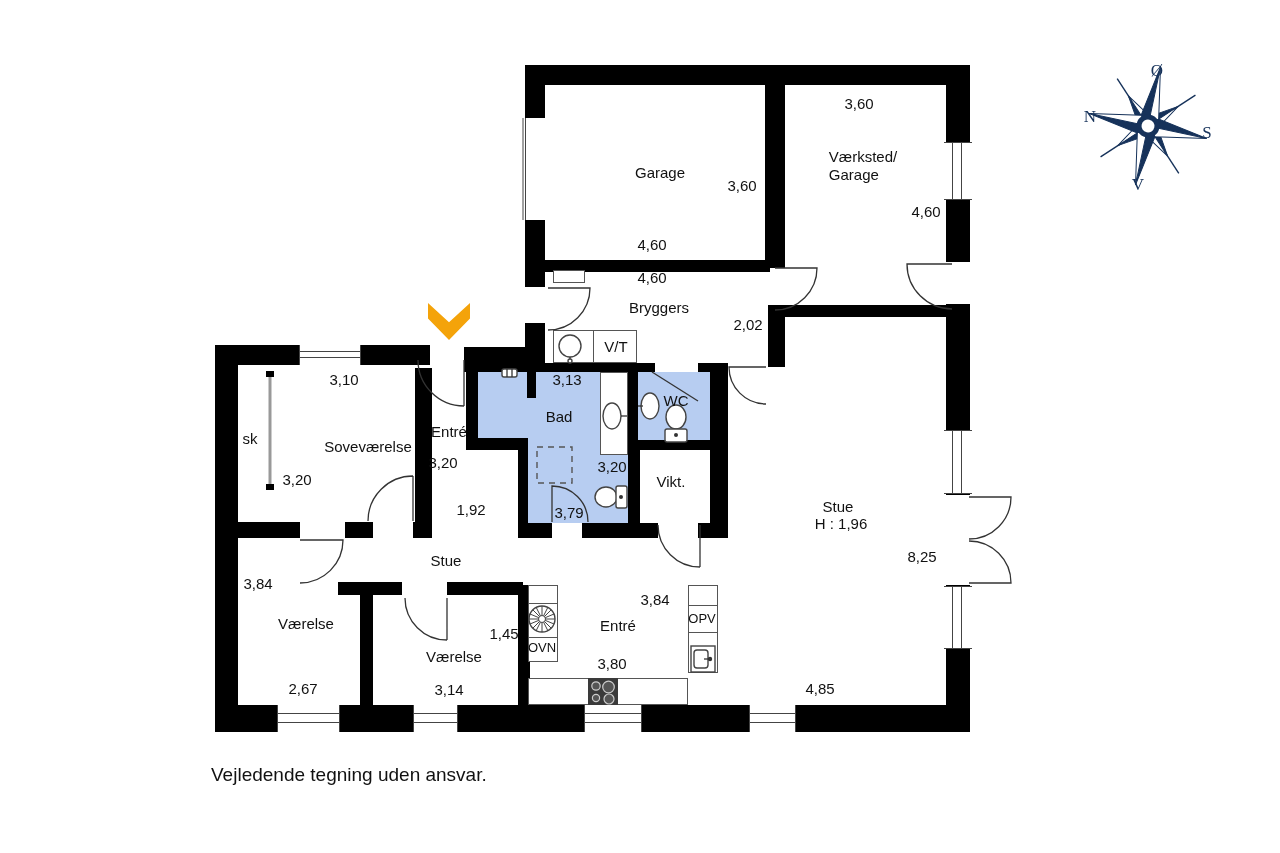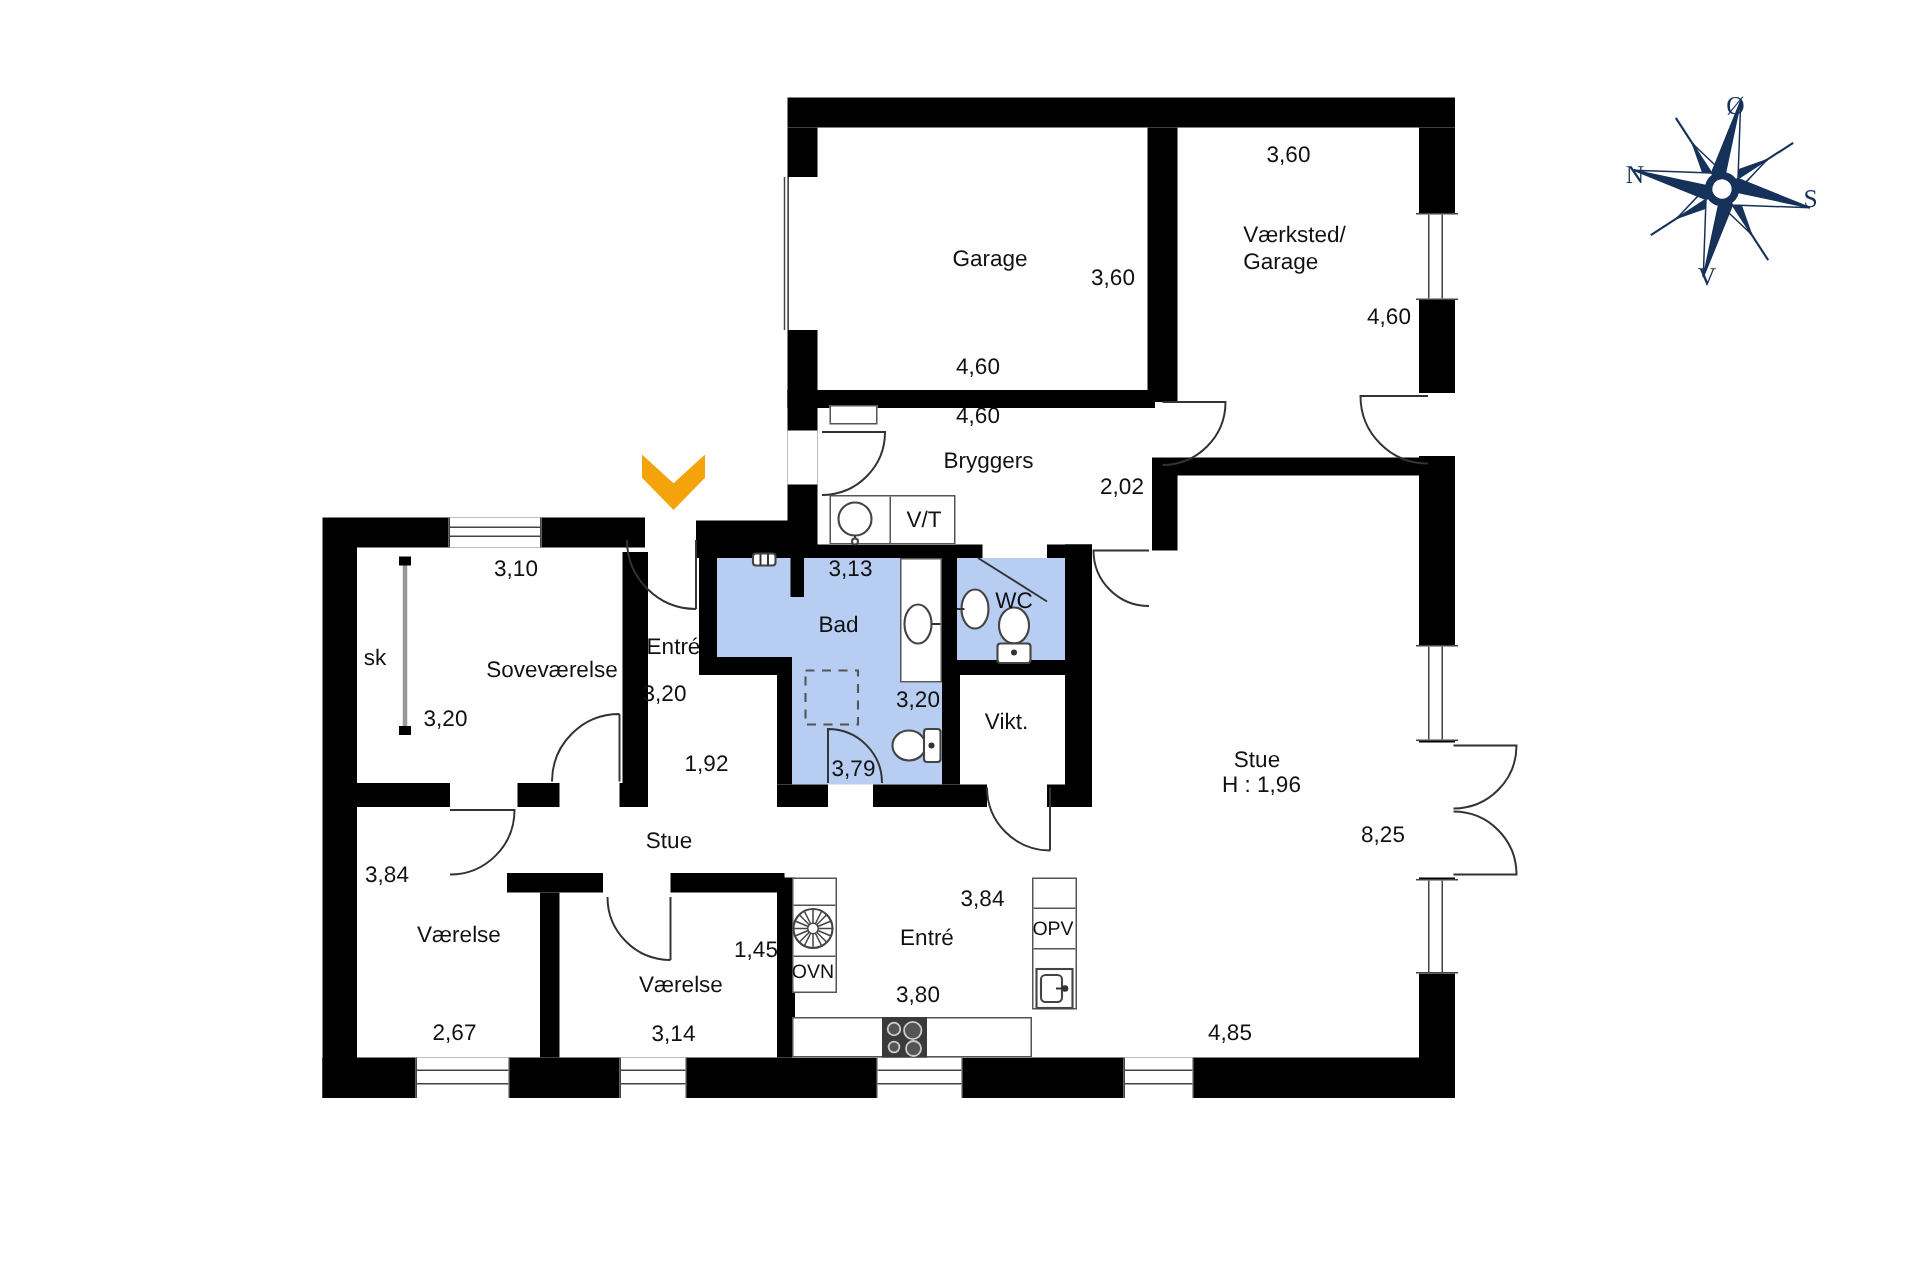--- a/index.html
+++ b/index.html
@@ -260,13 +260,14 @@
   <div class="lbl" style="left:454px;top:657px">Værelse</div>
   <div class="lbl" style="left:618px;top:626px">Entré</div>
   <div class="lbl" style="left:655px;top:600px">3,84</div>
   <div class="lbl" style="left:612px;top:664px">3,80</div>
   <div class="lbl sm" style="left:542px;top:648px">OVN</div>
   <div class="lbl sm" style="left:702px;top:619px">OPV</div>
   <div class="lbl" style="left:303px;top:689px">2,67</div>
   <div class="lbl" style="left:449px;top:690px">3,14</div>
   <div class="lbl" style="left:820px;top:689px">4,85</div>
 
+  <div class="disc" style="left:211px;top:764px">Vejledende tegning uden ansvar.</div>
 </div>
 
 </body></html>

